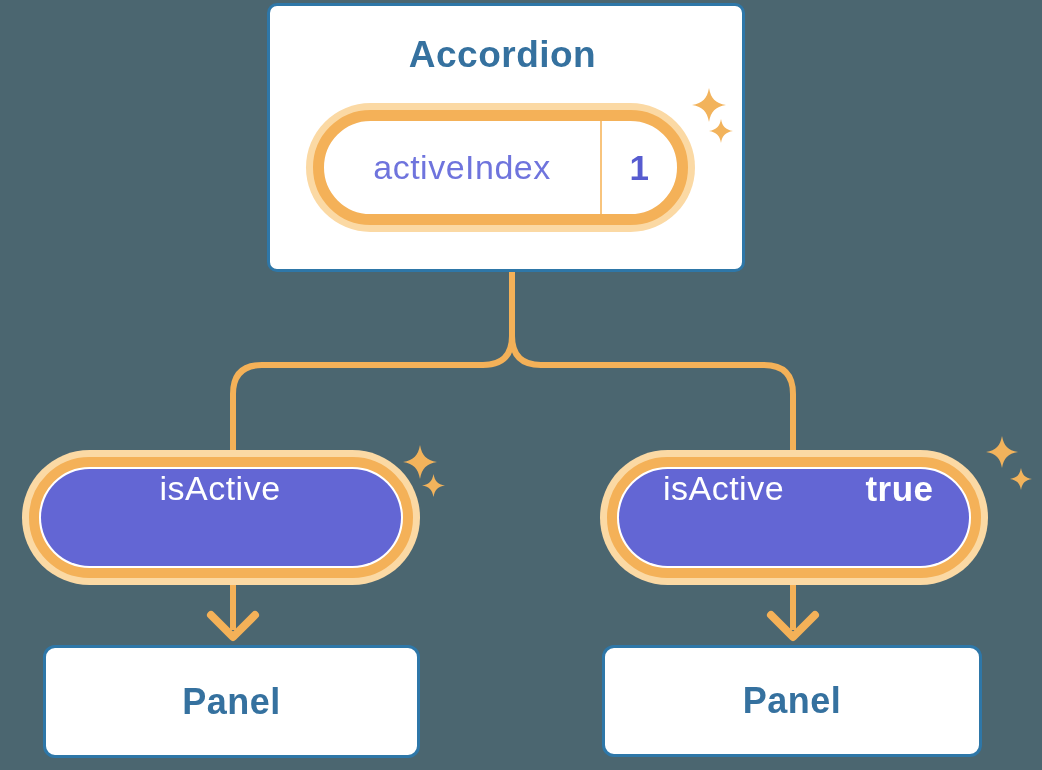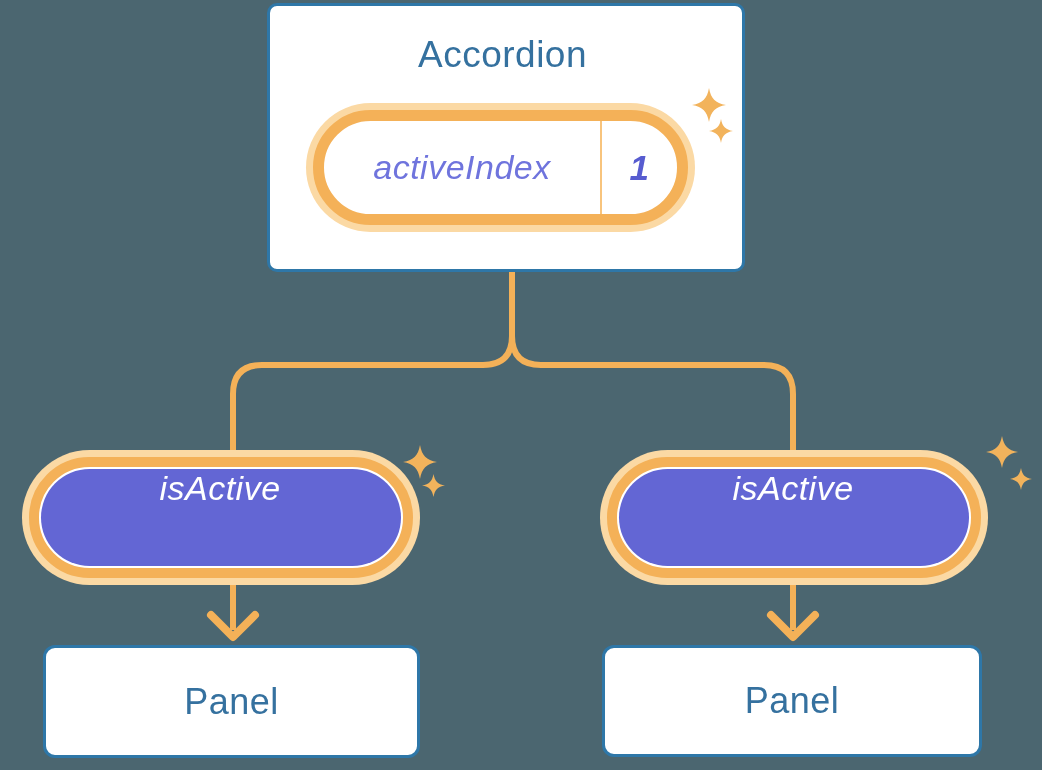--- a/index.html
+++ b/index.html
@@ -29,37 +29,37 @@
   .arrowhead{fill:none;stroke:var(--orange_line);stroke-width:8;stroke-linecap:round;stroke-linejoin:round}
 
   
   .card{
     position:absolute;box-sizing:border-box;background:var(--white);
     border:3px solid var(--card_border);
   }
   .accordion-card{left:267px;top:3px;width:478px;height:269px;border-radius:10px;z-index:2}
   .card-title{
     position:absolute;top:28px;left:0;right:7px;text-align:center;
-    font-size:37px;font-weight:400;color:var(--heading_text);letter-spacing:.5px;
+    font-size:37px;font-weight:700;color:var(--heading_text);letter-spacing:.5px;
   }
   .panel{
     border-radius:12px;z-index:2;display:flex;align-items:center;justify-content:center;
   }
   .panel-left{left:43px;top:645px;width:377px;height:113px}
   .panel-right{left:602px;top:645px;width:380px;height:112px}
-  .panel-label{font-size:36px;font-weight:400;color:var(--heading_text);letter-spacing:.5px}
+  .panel-label{font-size:36px;font-weight:700;color:var(--heading_text);letter-spacing:.5px}
 
   
   .pill{
     position:absolute;z-index:3;box-sizing:border-box;
     background:var(--orange_glow);border-radius:999px;padding:7px;display:flex;
   }
   .pill-ring{
     flex:1;box-sizing:border-box;border-radius:999px;background:var(--white);
-    border:11px solid var(--orange_line);display:flex;align-items:stretch;font-style:italic;
+    border:11px solid var(--orange_line);display:flex;align-items:stretch;
   }
   .pill-ring.purple{border-width:10px;padding:2px}
   .pill-core{flex:1;border-radius:999px;background:var(--purple_fill);display:flex;align-items:flex-start;overflow:hidden}
   .cell{display:flex;align-items:center;justify-content:center}
   .cell.key{flex:1}
   .divider{width:2px}
   .divider.orange{background:var(--orange_divider)}
   .divider.white{background:rgba(255,255,255,.95)}
   .key-text{font-size:34px;letter-spacing:.5px}
   .val-text{font-size:35px;font-weight:700;letter-spacing:.5px}
@@ -123,20 +123,23 @@
     </div>
   </div>
 
   <div class="pill pill-right">
     <div class="pill-ring purple">
       <div class="pill-core">
         <div class="cell key">
           <span class="key-text on-purple">isActive</span>
         </div>
         <div class="divider white"></div>
+        <div class="cell val">
+          <span class="val-text on-purple">true</span>
+        </div>
       </div>
     </div>
   </div>
 
   <div class="card panel panel-left">
     <span class="panel-label">Panel</span>
   </div>
   <div class="card panel panel-right">
     <span class="panel-label">Panel</span>
   </div>

